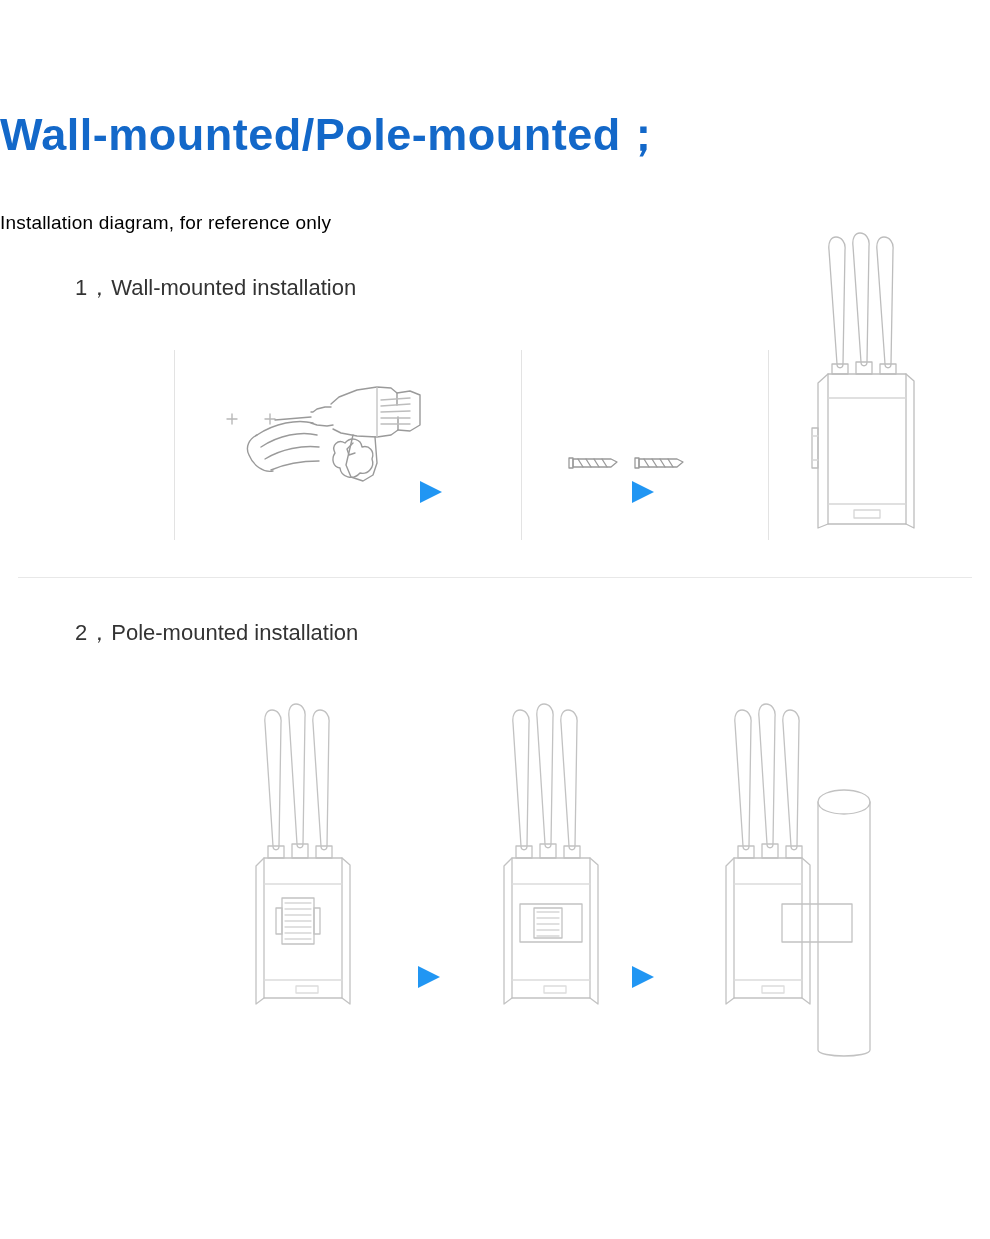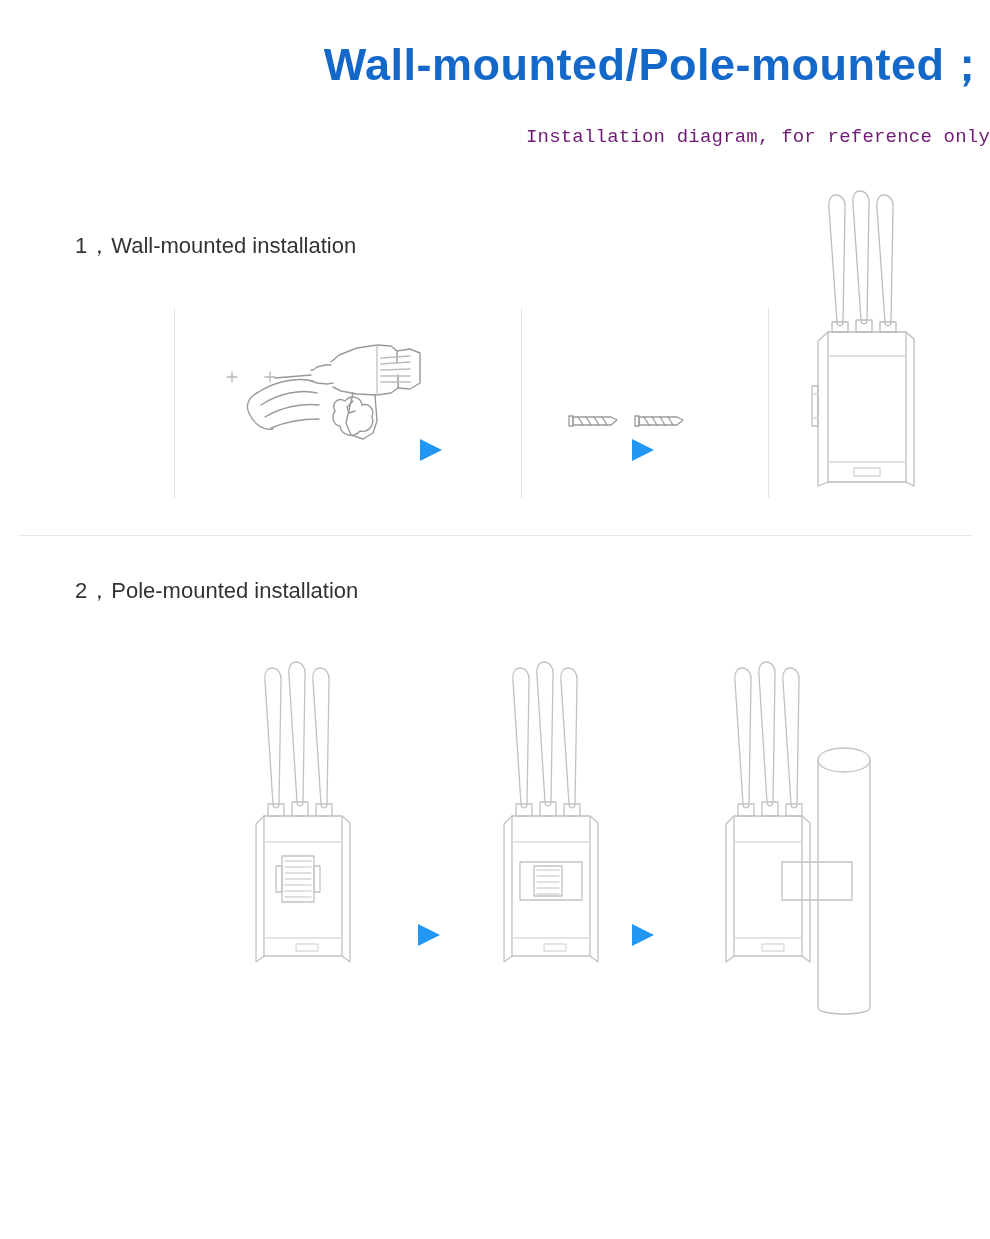--- a/index.html
+++ b/index.html
@@ -11,37 +11,36 @@
     width: 990px;
     height: 1239px;
     position: relative;
     font-family: "Liberation Sans", sans-serif;
     color: #222;
     overflow: hidden;
   }
 
   
   .title-block {
-    padding-top: 36px;
-    text-align: right;
+    padding-top: 106px;
+    text-align: left;
   }
   .title-line {
     font-size: 45px;
     font-weight: bold;
     color: #1368c9;
     line-height: 1.28;
     letter-spacing: 0.5px;
   }
   .subtitle {
-    margin-top: 32px;
+    margin-top: 48px;
     font-size: 19px;
-    color: #701a75;
+    color: #000000;
     font-weight: 400;
     letter-spacing: 0.2px;
-    font-family: Liberation Mono, monospace;
   }
 
   
   .section {
     position: relative;
   }
   .section-heading {
     font-size: 22px;
     color: #333;
     font-weight: 400;
@@ -81,21 +80,21 @@
   svg { display: block; }
 </style>
 </head>
 <body>
 
 <div class="title-block">
   <div class="title-line">Wall-mounted/Pole-mounted；</div>
   <div class="subtitle">Installation diagram, for reference only</div>
 </div>
 
-<div class="section" style="margin-top:83px;">
+<div class="section" style="margin-top:39px;">
   <div class="section-heading">
     <span class="idx">1，</span><span>Wall-mounted installation</span>
   </div>
 
   <div class="panels" style="height:250px; margin-top:35px;">
     <div class="vline" style="left:174px; top:12px; height:190px;"></div>
     <div class="vline" style="left:521px; top:12px; height:190px;"></div>
     <div class="vline" style="left:768px; top:12px; height:190px;"></div>
 
     <div style="position:absolute; left:205px; top:35px;">

